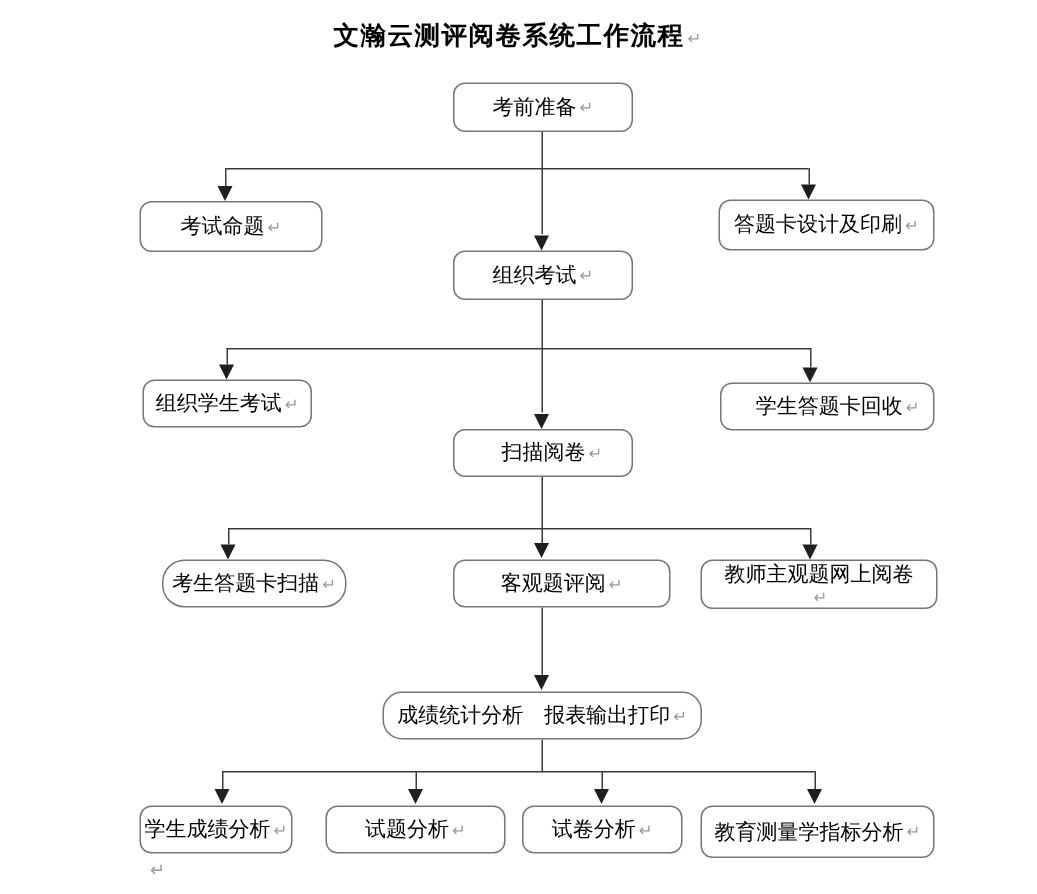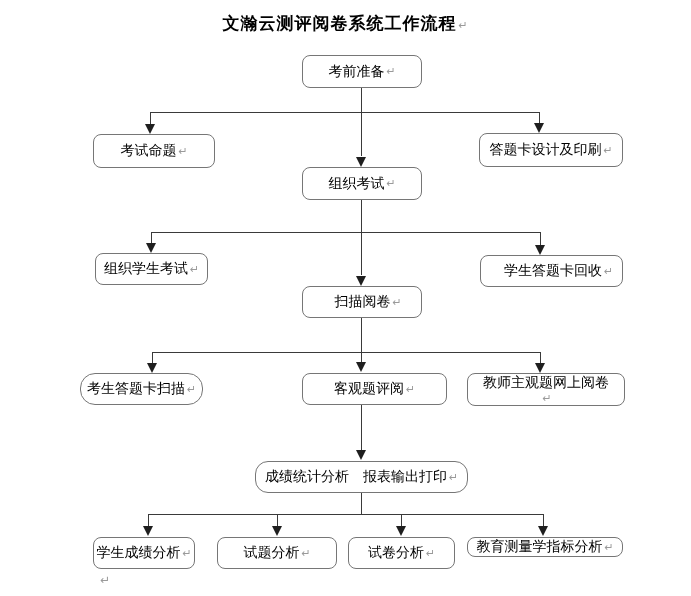--- a/index.html
+++ b/index.html
@@ -99,21 +99,21 @@
   <div class="node" style="left:480px;top:255px;width:143px;height:32px;text-align:right;">
       <span>学生答题卡回收　</span>
       <span class="pmark">↵</span>
     </div>
 
   <div class="node" style="left:302px;top:286px;width:120px;height:32px;padding-left:12px;">
       <span>扫描阅卷</span>
       <span class="pmark">↵</span>
     </div>
 
-  <div class="node" style="left:80px;top:373px;width:123px;height:32px;border-radius:15px;">
+  <div class="node" style="left:108px;top:373px;width:123px;height:32px;border-radius:15px;">
       <span>考生答题卡扫描</span>
       <span class="pmark">↵</span>
     </div>
 
   <div class="node" style="left:302px;top:373px;width:145px;height:32px;">
       <span>客观题评阅</span>
       <span class="pmark">↵</span>
     </div>
 
   <div class="node" style="left:467px;top:373px;width:158px;height:33px;flex-direction:column;">
@@ -134,20 +134,20 @@
   <div class="node" style="left:217px;top:537px;width:120px;height:32px;">
       <span>试题分析</span>
       <span class="pmark">↵</span>
     </div>
 
   <div class="node" style="left:348px;top:537px;width:107px;height:32px;">
       <span>试卷分析</span>
       <span class="pmark">↵</span>
     </div>
 
-  <div class="node" style="left:467px;top:537px;width:156px;height:20px;">
+  <div class="node" style="left:467px;top:537px;width:156px;height:35px;">
       <span>教育测量学指标分析</span>
       <span class="pmark">↵</span>
     </div>
 
   <div class="stray-mark" style="left:100px;top:573px;">↵</div>
 
 </div>
 
 </body></html>

